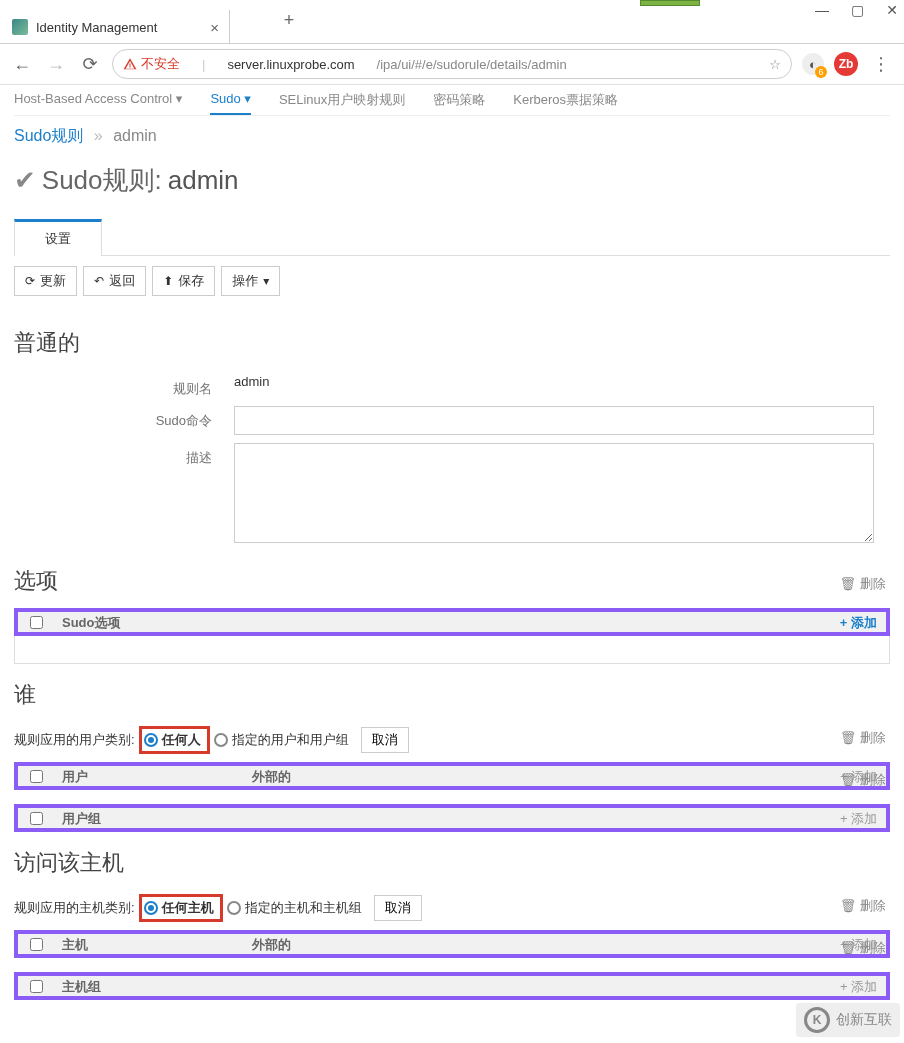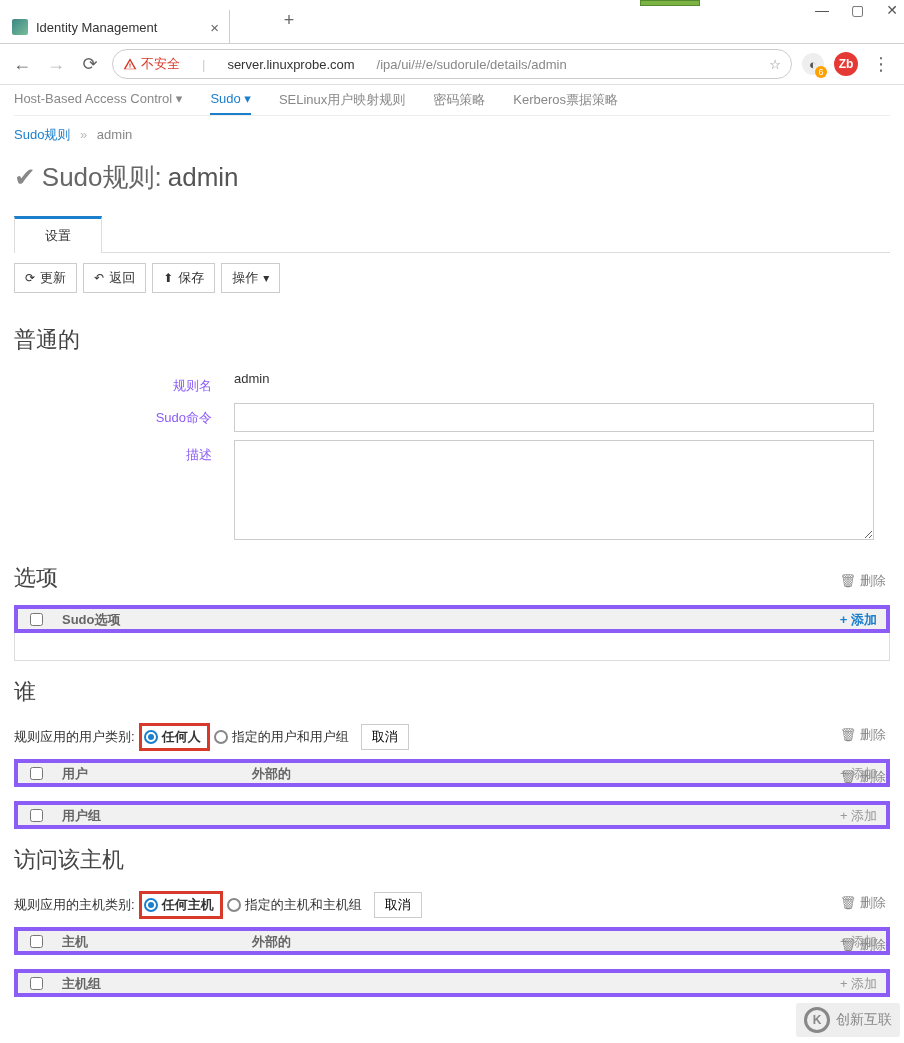--- a/index.html
+++ b/index.html
@@ -27,33 +27,33 @@
   .ext1 { width:22px; height:22px; border-radius:50%; background:#eee; position:relative; display:flex; align-items:center; justify-content:center; font-size:13px; color:#555;}
   .ext1 .badge { position:absolute; right:-3px; bottom:-3px; background:#ffa000; color:#fff; font-size:9px; width:12px; height:12px; border-radius:50%; line-height:12px; text-align:center;}
   .ext2 { width:24px; height:24px; border-radius:50%; background:#e53935; color:#fff; font-size:12px; display:flex; align-items:center; justify-content:center; font-weight:bold;}
   .kebab { color:#666; font-size:18px; padding:0 4px;}
   
   .page { padding: 0 14px 60px 14px; }
   .topnav { display:flex; gap:28px; padding:6px 0; color:#888; font-size:13px; border-bottom:1px solid #eee; overflow:hidden; white-space:nowrap;}
   .topnav .item { position:relative; }
   .topnav .active { color:#1b7fcc; }
   .topnav .active::after { content:""; position:absolute; left:0; right:0; bottom:-7px; height:3px; background:#1b7fcc;}
-  .breadcrumb { padding:10px 0; font-size:13px; color:#888;}
+  .breadcrumb { padding:10px 0; font-size:16px; color:#888;}
   .breadcrumb a { color:#1b7fcc; text-decoration:none;}
   .bc-sep { margin:0 6px; color:#bbb;}
   h1.pagetitle { font-size:26px; font-weight:300; color:#666; display:flex; align-items:center; gap:6px; padding:6px 0 20px 0;}
   h1.pagetitle .check { color:#888; }
   .tabs2 { border-bottom:1px solid #ddd; margin-bottom:6px;}
   .tabs2 .t { display:inline-block; padding:8px 30px; font-size:13px; color:#333; border-top:3px solid #1b7fcc; border-left:1px solid #ddd; border-right:1px solid #ddd; background:#fff; position:relative; top:1px;}
   .toolbar { display:flex; gap:6px; padding:4px 0 16px 0;}
   .btn { border:1px solid #ccc; background:#fff; padding:5px 10px; font-size:13px; color:#333; display:inline-flex; align-items:center; gap:5px; cursor:pointer;}
   .btn .ic { font-size:12px; }
   h2.section { font-size:22px; font-weight:300; color:#444; padding:16px 0 12px 0;}
   .formrow { display:flex; align-items:flex-start; padding:4px 0;}
-  .formrow .lbl { width:220px; text-align:right; padding-right:22px; padding-top:6px; color:#8b5cf6; font-size:13px;}
+  .formrow .lbl { width:220px; text-align:right; padding-right:22px; padding-top:6px; color:#737373; font-size:13px;}
   .formrow .val { flex:1; }
   .formrow input[type=text], .formrow textarea { width:100%; max-width:640px; border:1px solid #ccc; padding:6px; font-size:13px; font-family:inherit;}
   .formrow textarea { height:100px; resize:vertical;}
   .tablehead { display:flex; align-items:flex-end; background:#f1f1f1; border:4px solid #8b5cf6; height:28px; font-size:13px; color:#555;}
   .tablehead .chk { width:36px; text-align:center;}
   .tablehead .col { padding:0 8px; font-weight:bold; color:#666;}
   .tablehead .actions { margin-left:auto; display:flex; gap:21px; padding-right:0; color:#888;flex-direction:column;}
   .tablehead .actions .add { color:#1b7fcc; font-weight:bold;}
   .tablehead.disabled .actions .add { color:#999; font-weight:normal;}
   .tablebody { border:1px solid #ddd; border-top:none; height:28px; }

